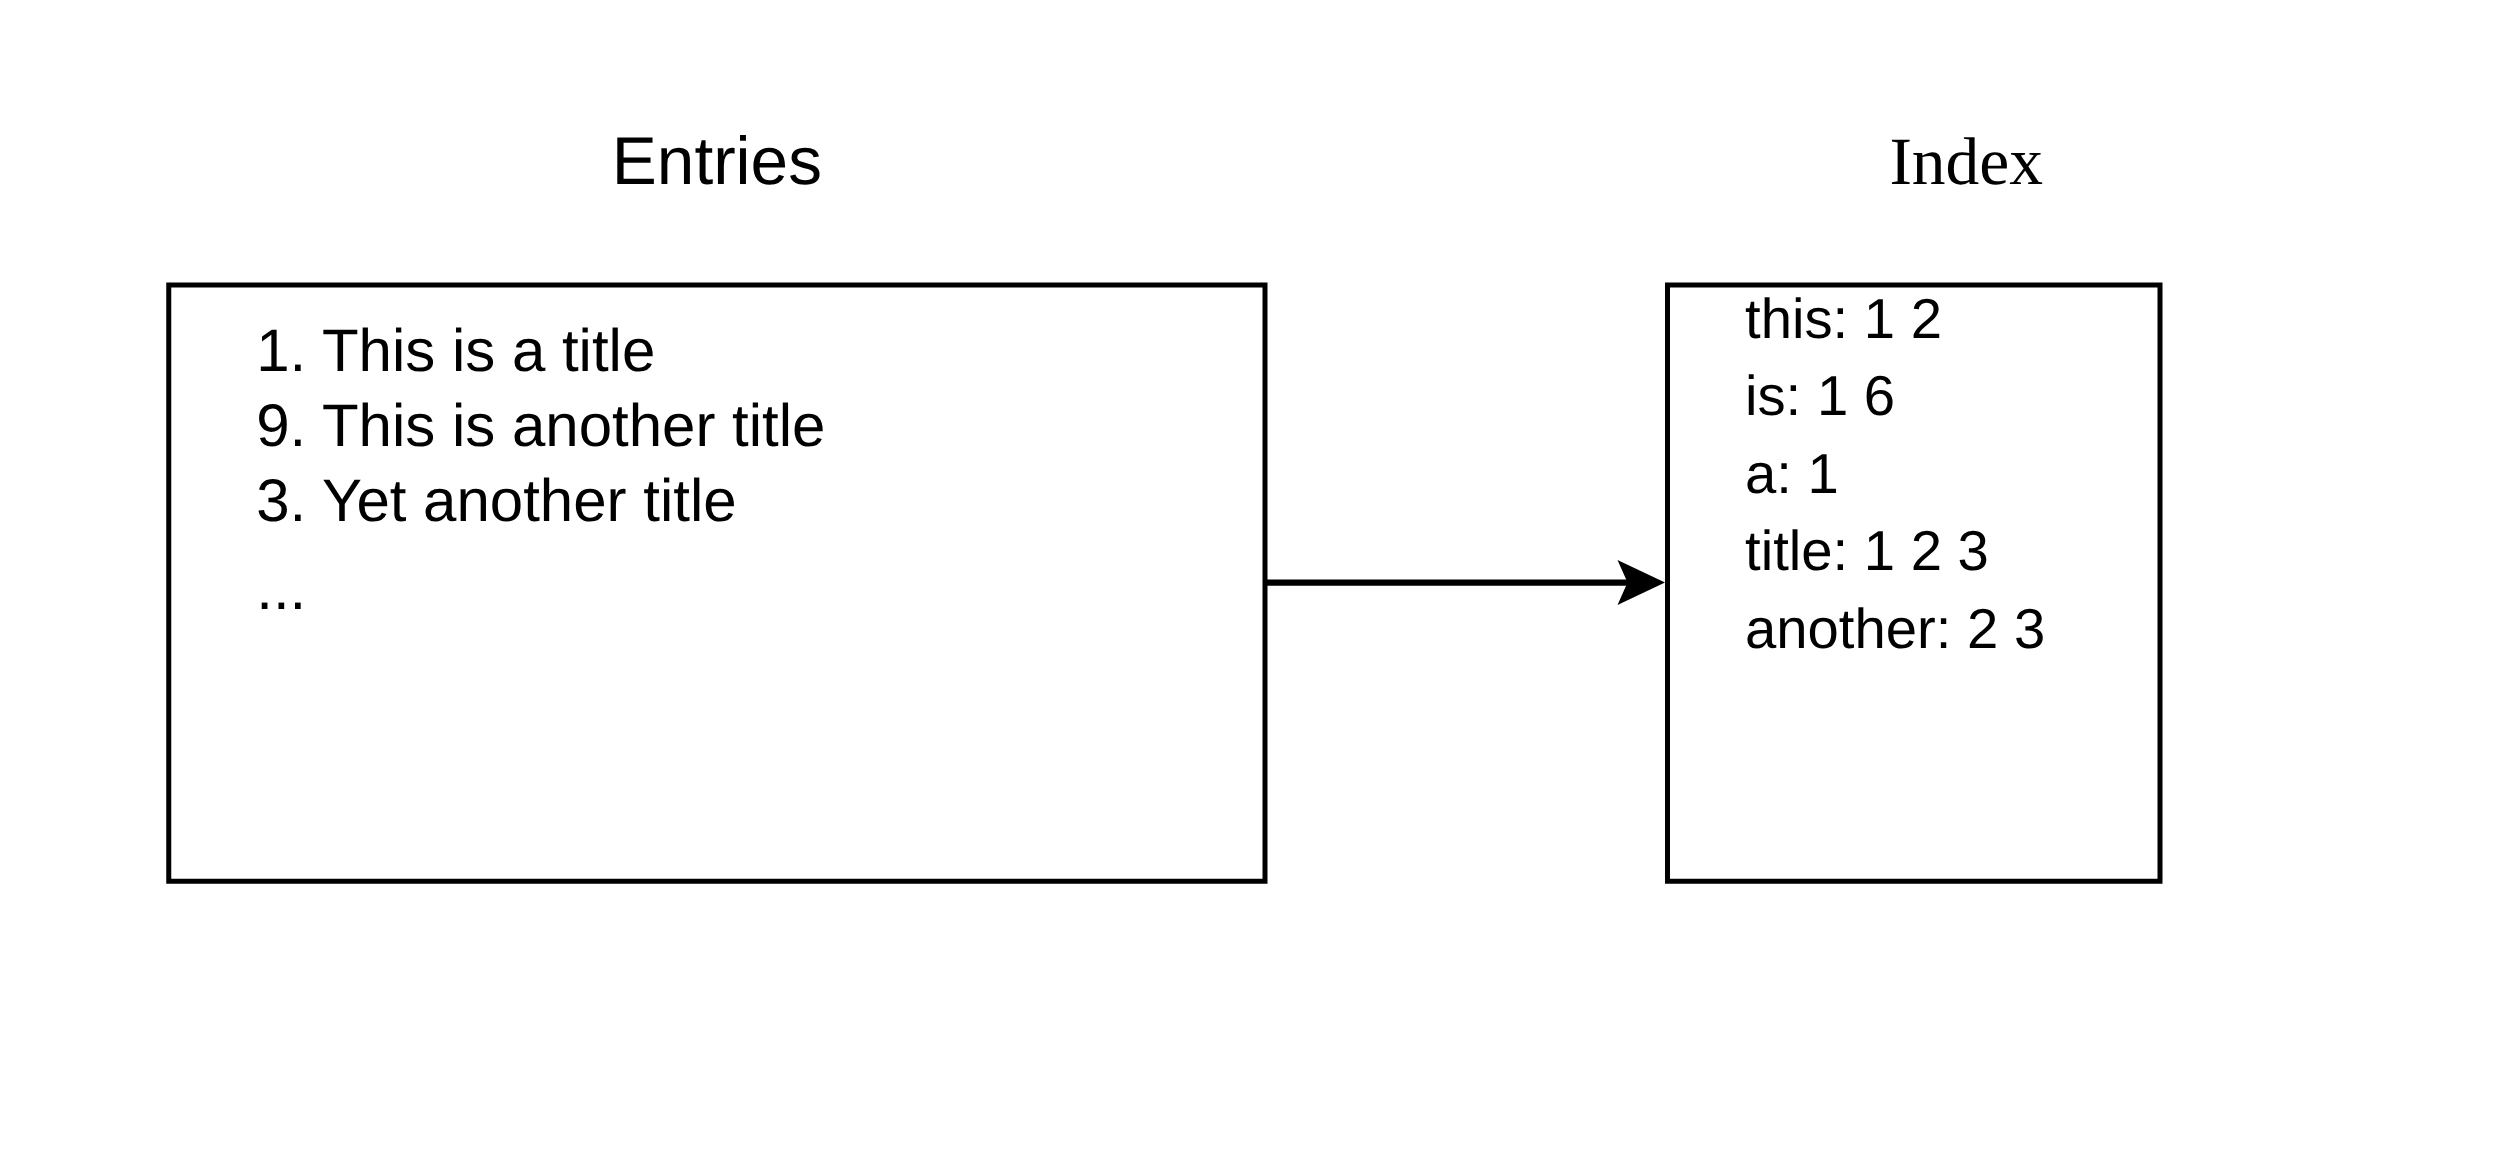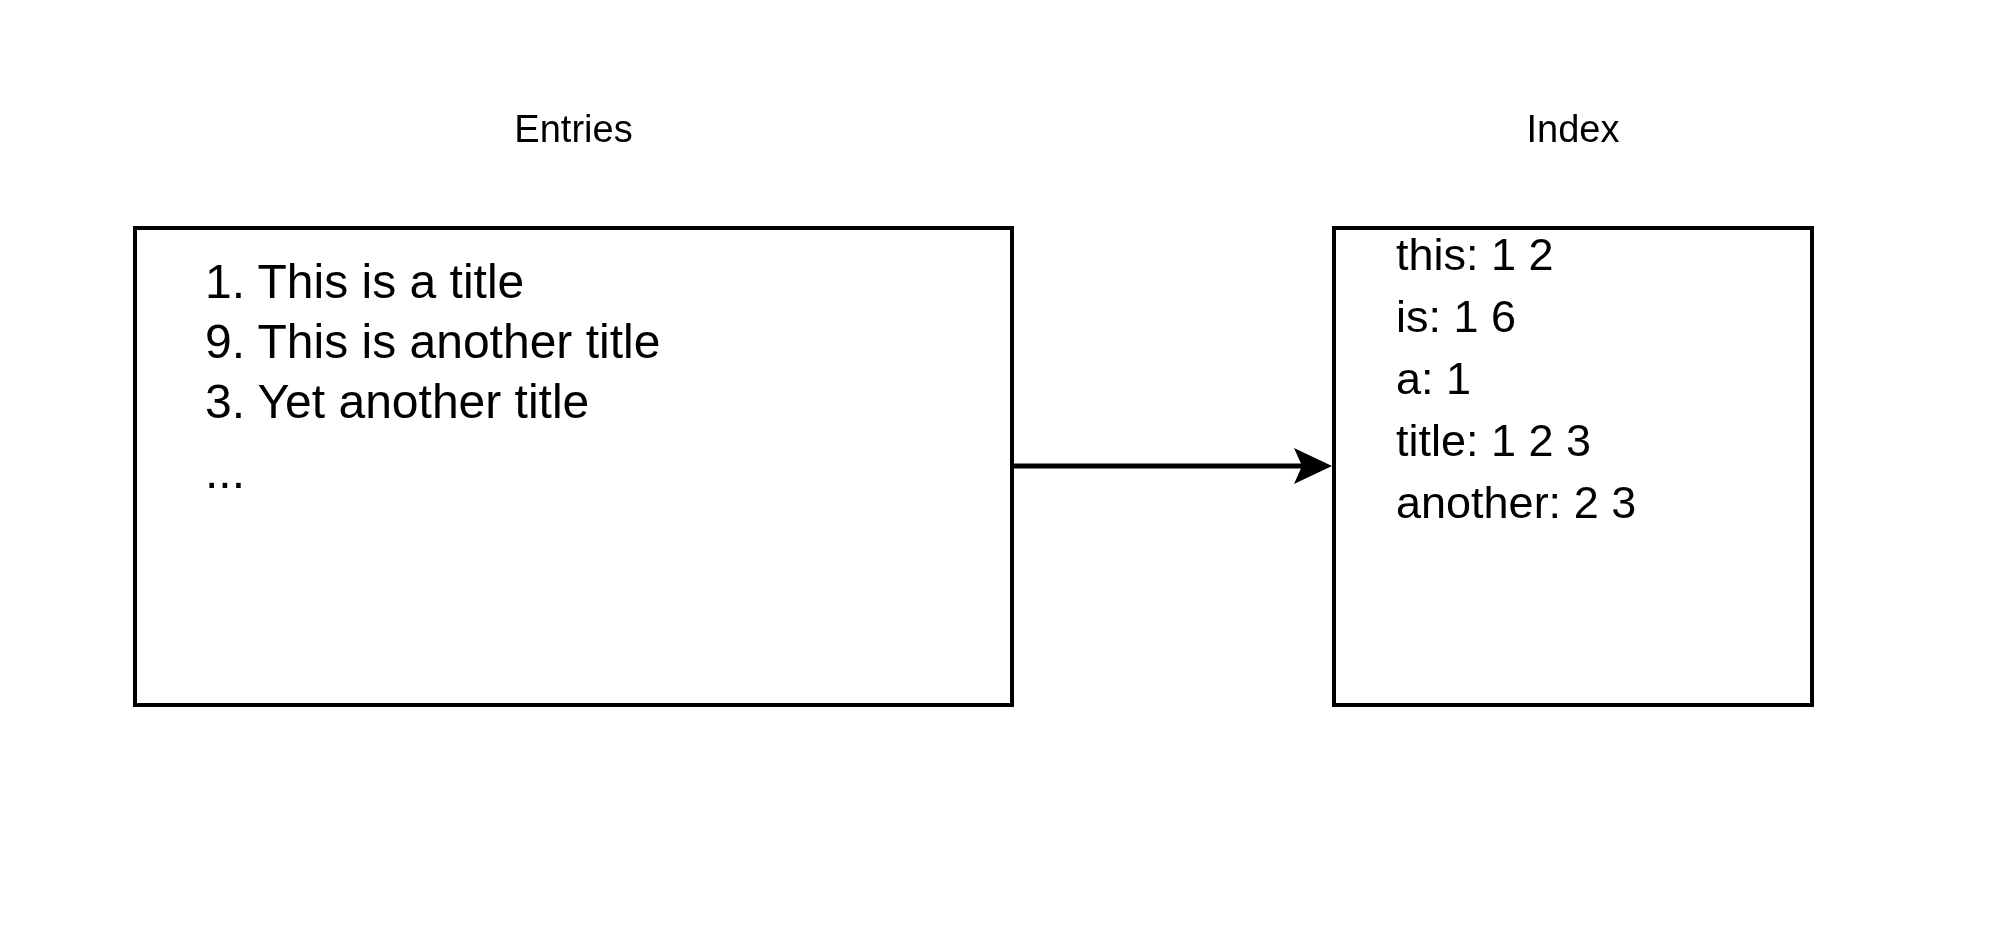--- a/index.html
+++ b/index.html
@@ -21,56 +21,57 @@
     position: absolute;
     left: 0;
     top: 0;
     width: 2000px;
     height: 928px;
   }
 
   
   .group-title {
     position: absolute;
-    font-size: 38px;
+    font-size: 54px;
     line-height: 46px;
     font-weight: 400;
     color: #000000;
     text-align: center;
     white-space: nowrap;
     letter-spacing: 0px;
   }
   #entries-title {
     left: 133px;
     top: 106px;
     width: 881px;
   }
   #index-title {
     left: 1332px;
     top: 106px;
     width: 482px;
+    font-family: Liberation Serif, serif;
   }
 
   
   .node-box {
     position: absolute;
     box-sizing: border-box;
     background: #ffffff;
     border: 4px solid #000000;
   }
   #entries-box {
     left: 133px;
     top: 226px;
     width: 881px;
     height: 481px;
   }
   #index-box {
     left: 1332px;
     top: 226px;
-    width: 482px;
+    width: 398px;
     height: 481px;
   }
 
   
   #entries-list {
     position: absolute;
     left: 68px;
     top: 22px;
     width: 790px;
   }

